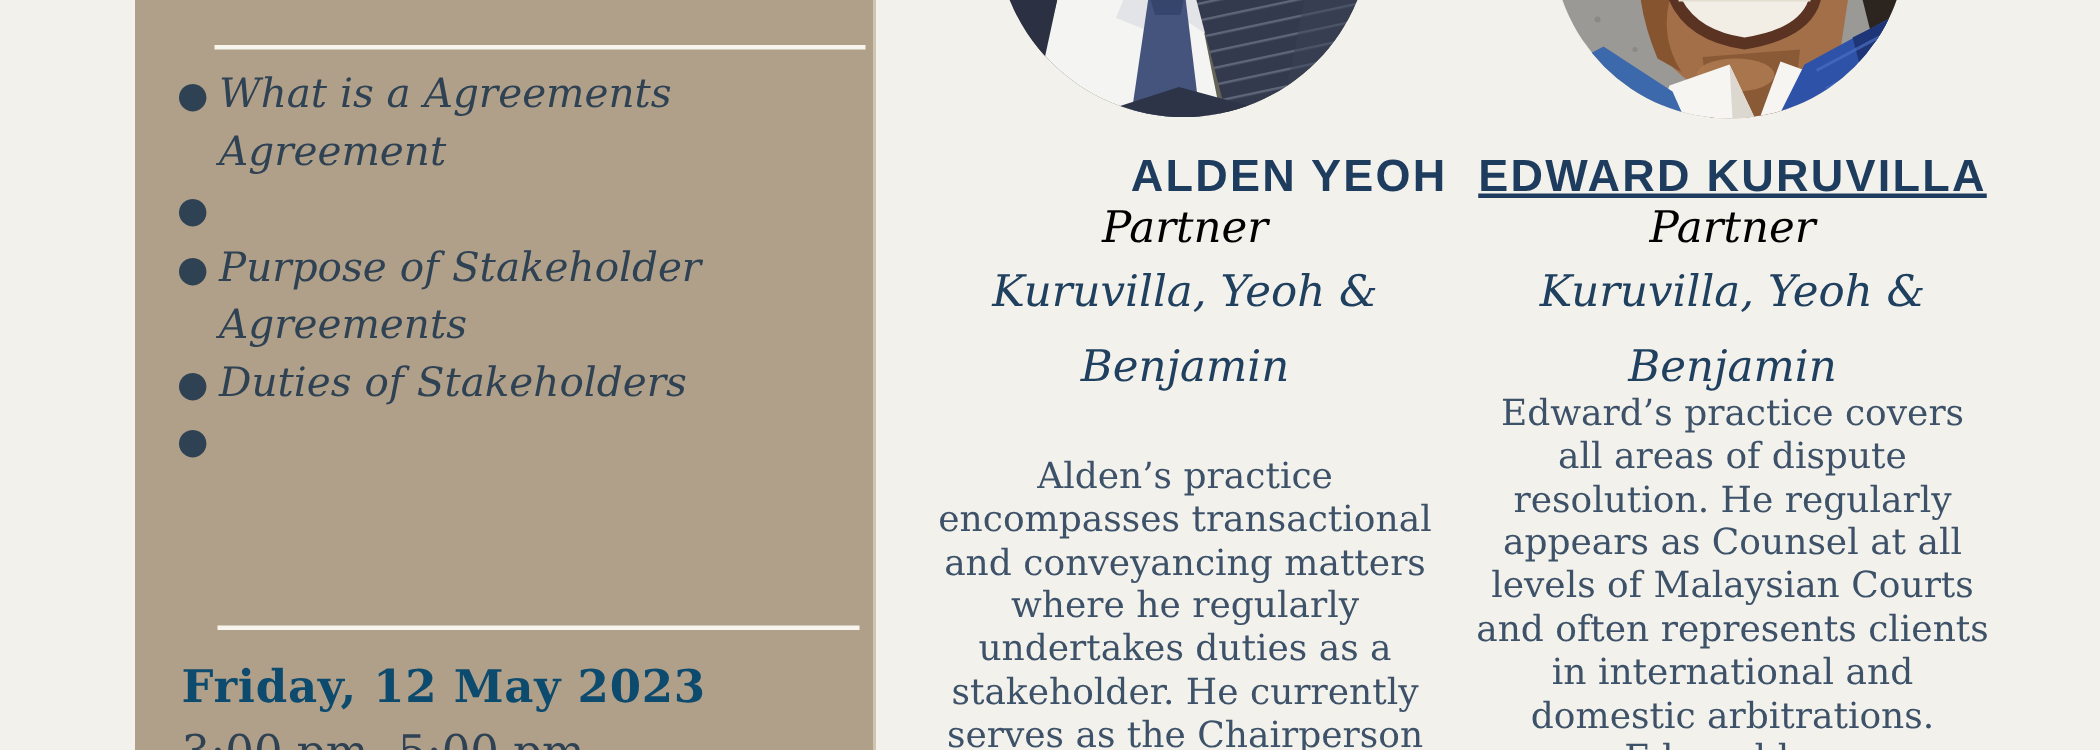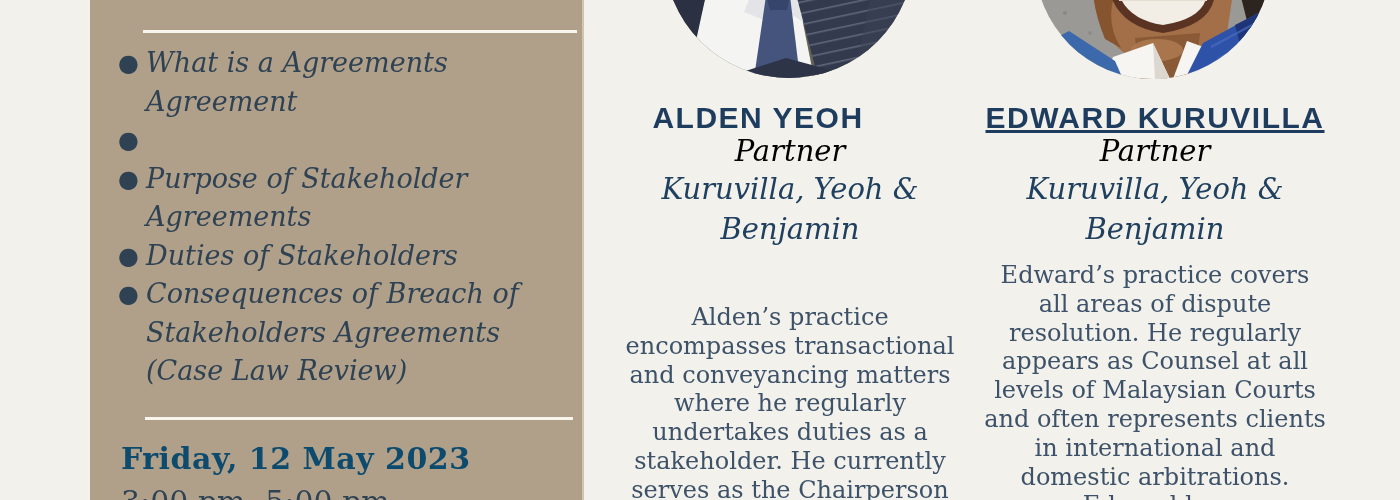--- a/index.html
+++ b/index.html
@@ -30,24 +30,24 @@
   .photo svg{display:block;width:100%;height:100%;}
   .photo.alden{left:664px;top:-172px;width:250px;height:250px;}
   .photo.edward{left:1035px;top:-157px;width:236px;height:236px;}
   
   .speaker-name{position:absolute;top:101px;text-align:center;
     font-family:"Liberation Sans",sans-serif;font-weight:800;
     font-size:30px;letter-spacing:1.5px;color:#1e3c5e;white-space:nowrap;}
   .speaker-role{position:absolute;top:134px;text-align:center;
     font-style:italic;font-size:29px;line-height:35px;color:#000000;}
   .speaker-firm{position:absolute;top:169px;text-align:center;
-    font-style:italic;font-size:29px;line-height:40px;color:#20405f;}
+    font-style:italic;font-size:29px;line-height:50px;color:#20405f;}
   .speaker-bio{position:absolute;text-align:center;
     font-size:24px;line-height:28.8px;color:#3d5268;}
-  .col-a .speaker-name{left:583px;width:350px;}
+  .col-a .speaker-name{left:615px;width:350px;text-align:right;}
   .col-a .speaker-role{left:615px;width:350px;}
   .col-a .speaker-firm{left:655px;width:270px;}
   .col-a .speaker-bio{left:618px;top:303px;width:344px;}
   .col-b .speaker-name{left:975px;width:360px;text-decoration:underline;}
   .col-b .speaker-role{left:975px;width:360px;}
   .col-b .speaker-firm{left:1020px;width:270px;}
   .col-b .speaker-bio{left:983px;top:261px;width:344px;}
 </style>
 </head>
 <body>
@@ -67,21 +67,20 @@
       <li>
         <span class="bullet">●</span>
         <span class="topic-text">Purpose of Stakeholder Agreements</span>
       </li>
       <li>
         <span class="bullet">●</span>
         <span class="topic-text">Duties of Stakeholders</span>
       </li>
       <li>
         <span class="bullet">●</span>
-        <span class="topic-text">Consequences of Breach of Stakeholders Agreements (Case Law Review)</span>
       </li>
     </ul>
     <div class="divider bottom"></div>
     <div class="event-date">Friday, 12 May 2023</div>
     <div class="event-time">3:00 pm -5:00 pm</div>
   </div>
 
   <div class="photo alden">
     <svg viewBox="0 0 250 250" aria-hidden="true">
       <defs>

